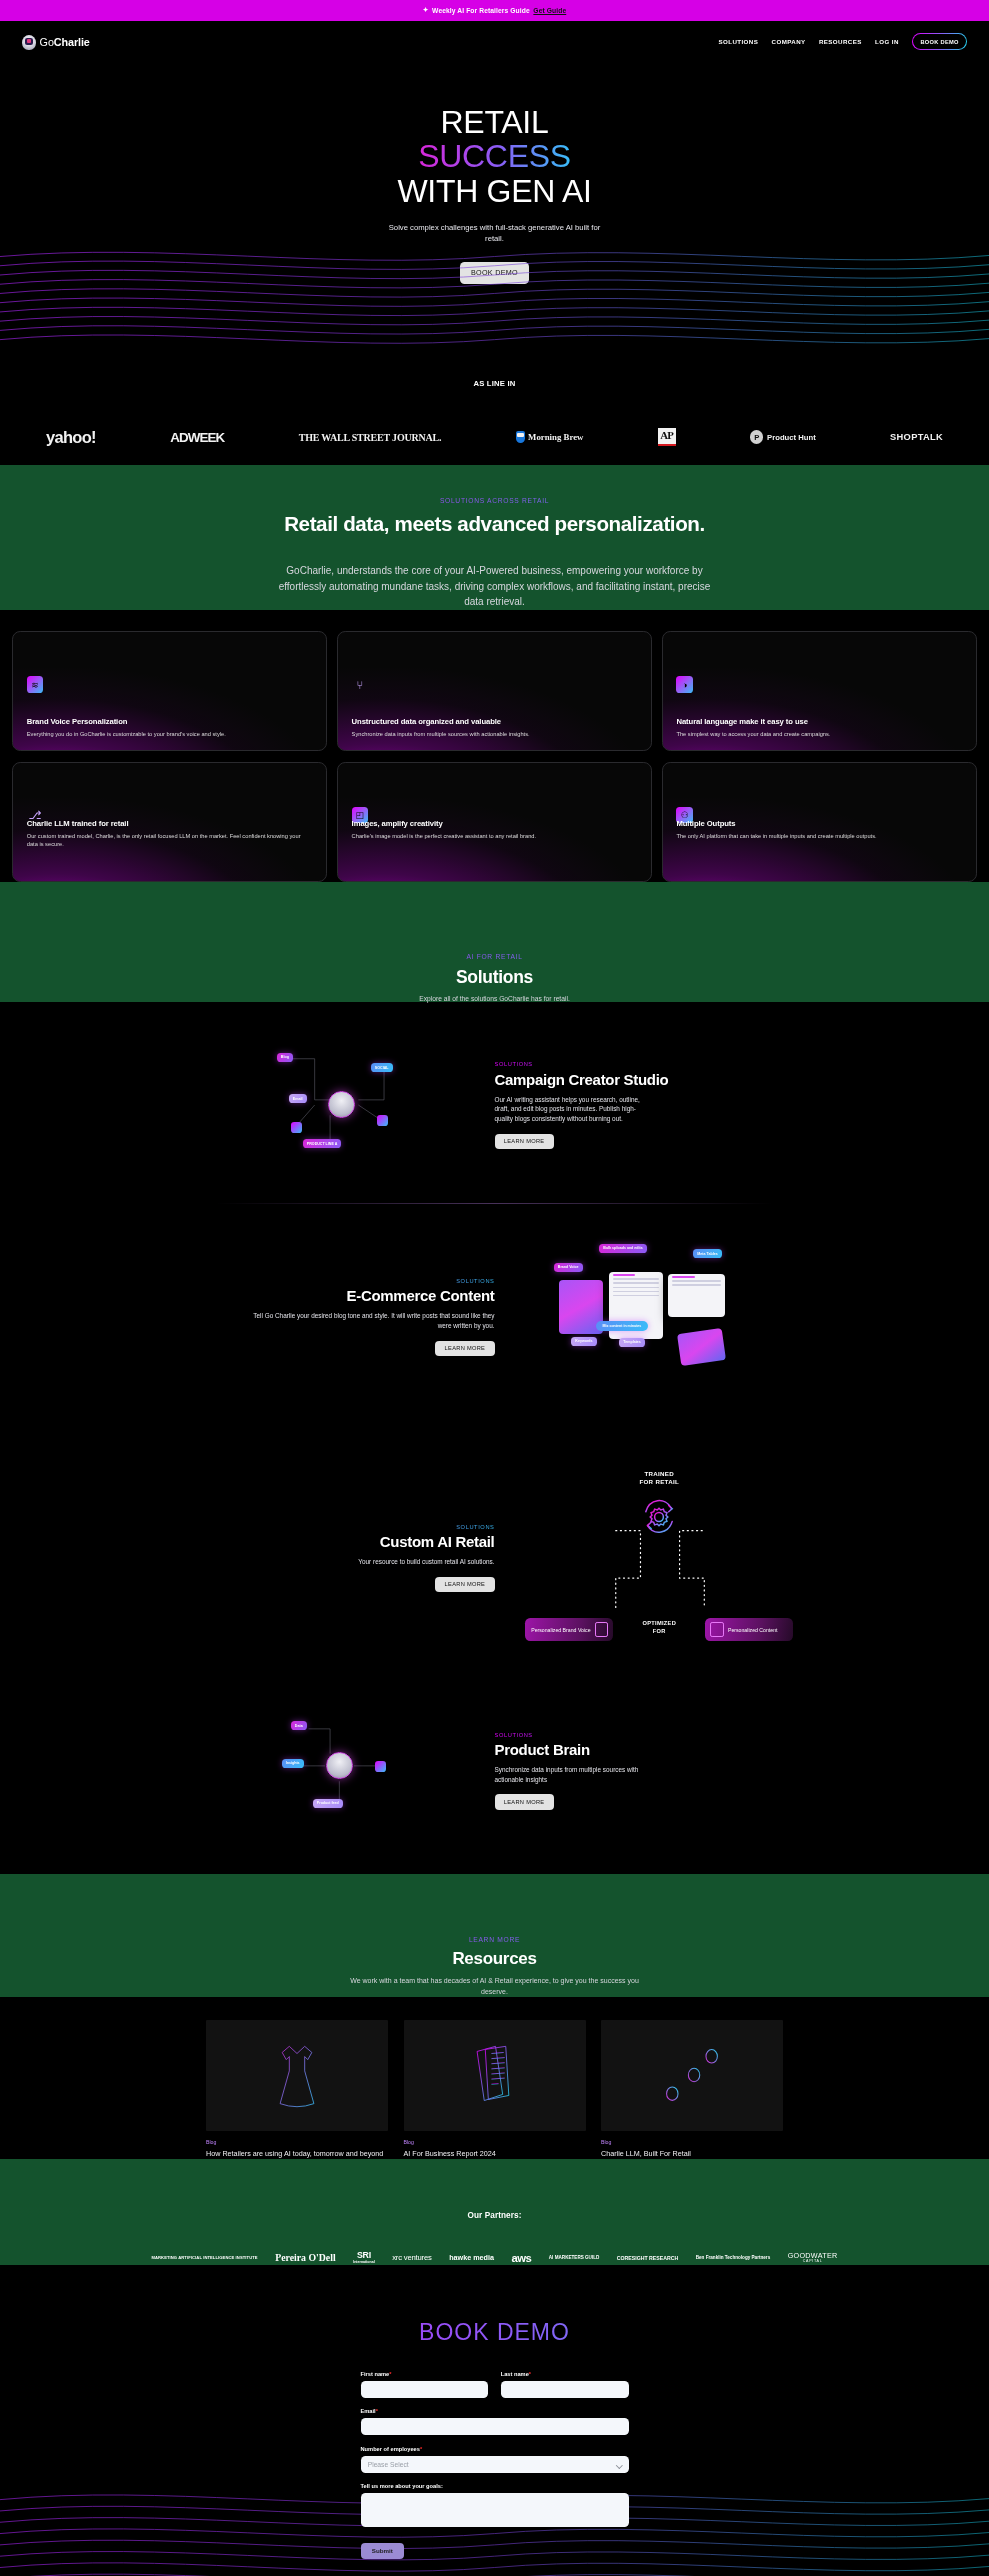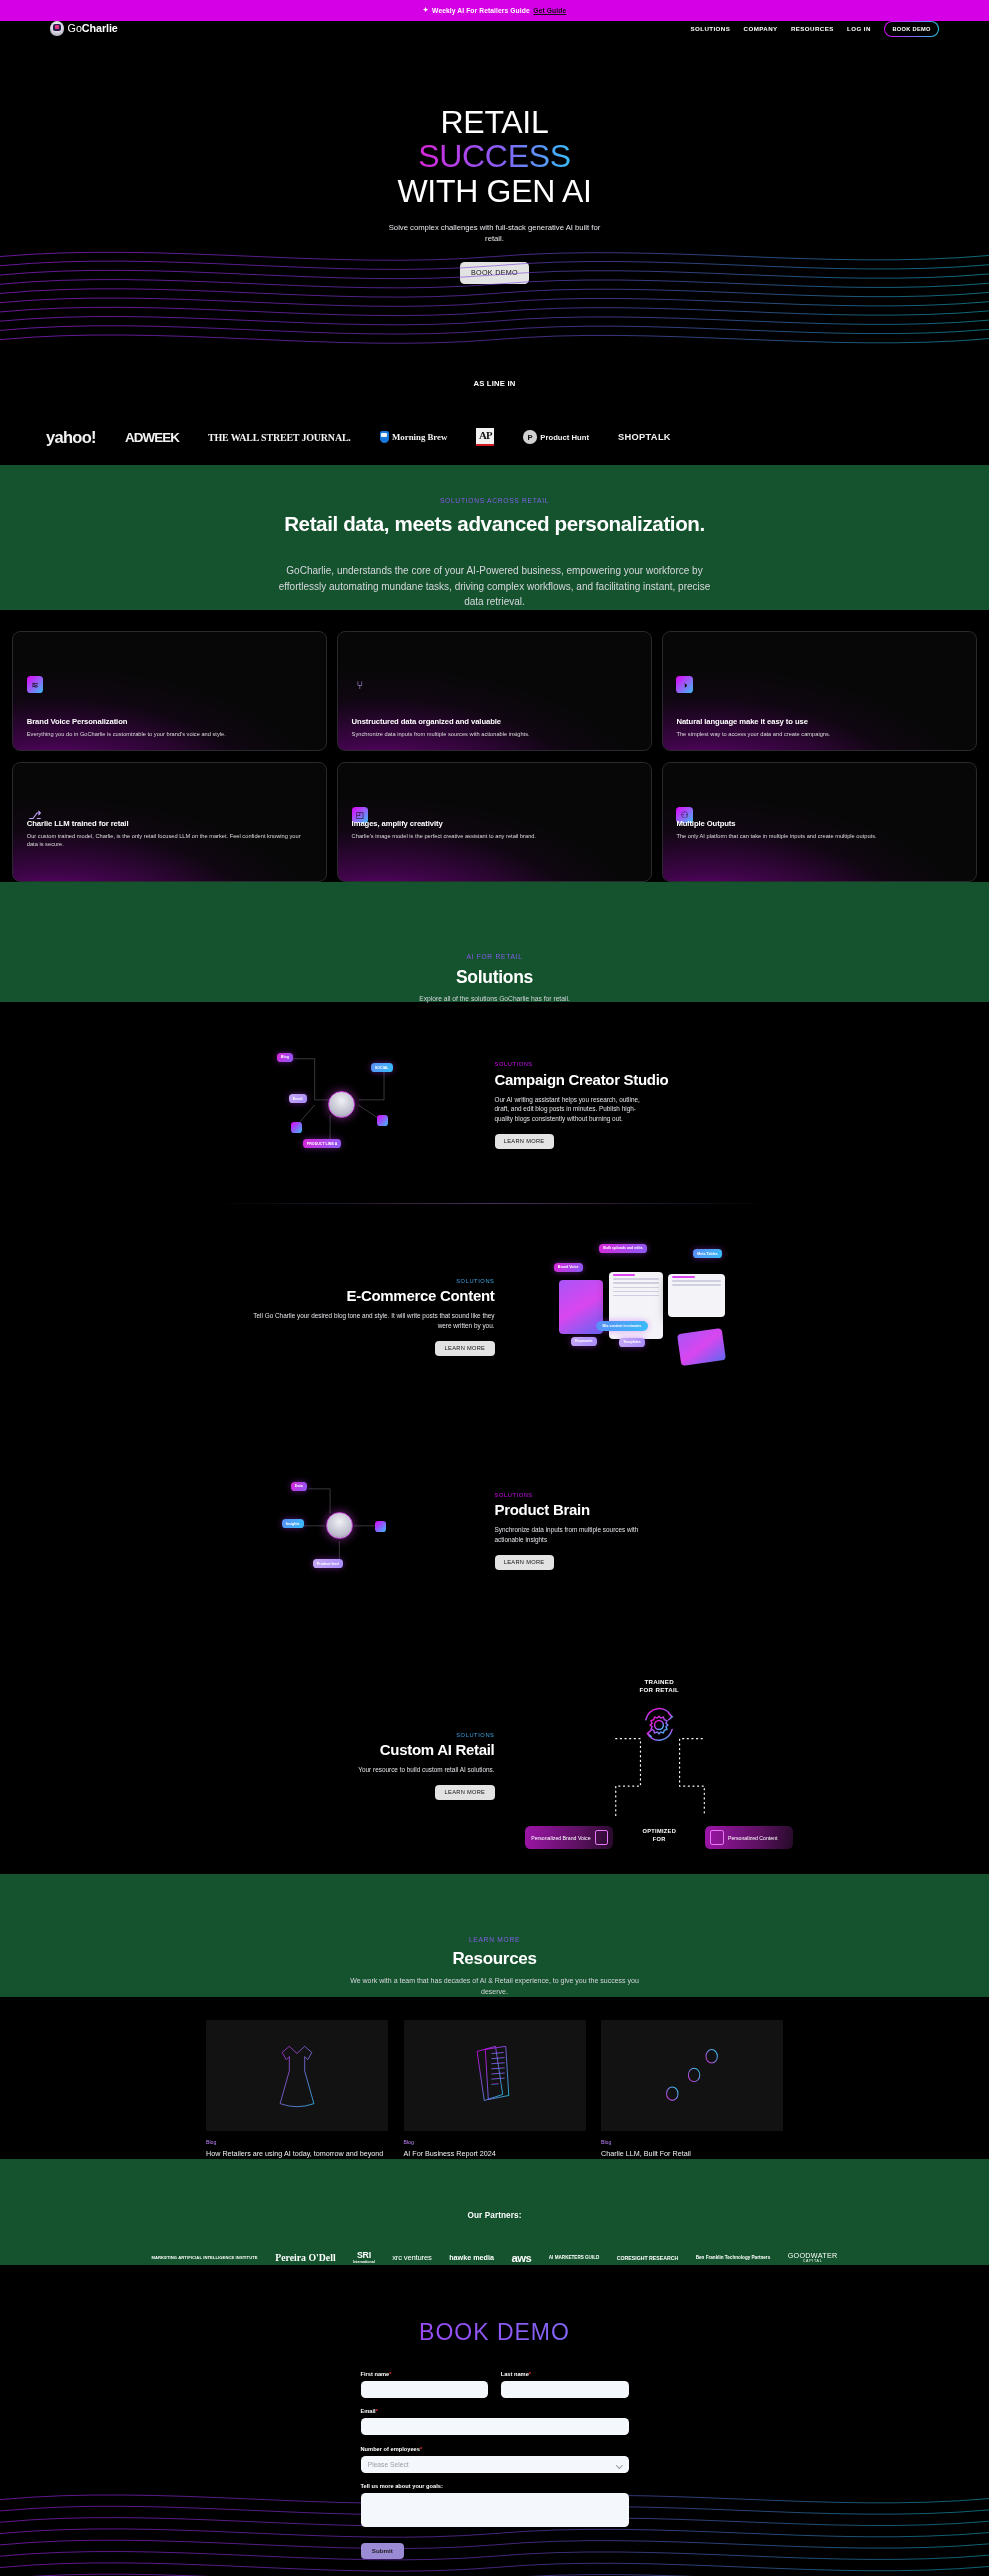--- a/index.html
+++ b/index.html
@@ -24,23 +24,23 @@
     font-weight: 700;
     letter-spacing: 0.1px;
   }
   .announce .spark { font-size: 6.7px; }
   .announce .cta { color: #111; font-weight: 700; }
 
   
   .nav {
     height: 29px;
     display: flex;
-    align-items: flex-start;
+    align-items: flex-end;
     justify-content: space-between;
-    padding: 0 50px;
+    padding: 0 22px;
     background: #000;
   }
   .logo { display: flex; align-items: center; gap: 3.6px; }
   .logo .mark {
     width: 14px; height: 15px; border-radius: 50% 50% 46% 46%;
     background: radial-gradient(circle at 50% 36%, #f2f2f6 0%, #d9d9e3 48%, #b9b9c8 72%, #8a8a9c 100%);
     position: relative; flex: none;
   }
   .logo .mark:before {
     content: ""; position: absolute; left: 3.1px; top: 3.6px; width: 7.7px; height: 6.7px;
@@ -97,21 +97,21 @@
     padding: 6.2px 11.3px; cursor: pointer;
     font-family: "Liberation Sans", sans-serif;
   }
   .waves { position: absolute; left: 0; width: 989px; pointer-events: none; }
   .hero .waves { bottom: -5.2px; height: 118px; }
 
   
   .seen { text-align: center; padding: 30px 0 18.5px; background: #000; }
   .seen h3 { font-size: 7.7px; font-weight: 800; letter-spacing: 0.2px; }
   .logorow {
-    display: flex; align-items: center; justify-content: flex-start;
+    display: flex; align-items: center; justify-content: space-between;
     gap: 29px; margin-top: 40px; padding: 0 46px;
     filter: grayscale(0);
   }
   .logoitem { color: #fff; opacity: .95; display: flex; align-items: center; }
   .l-yahoo { font-size: 16.5px; font-weight: 800; letter-spacing: -0.7px; }
   .l-adweek { font-size: 13.4px; font-weight: 900; letter-spacing: -0.9px; font-family: "Liberation Sans", sans-serif; }
   .l-wsj { font-family: "Liberation Serif", serif; font-size: 10px; font-weight: 700; letter-spacing: -0.2px; }
   .l-mb { display: flex; align-items: center; gap: 3.1px; font-family: "Liberation Serif", serif; font-size: 8.8px; font-weight: 600; }
   .l-mb .cup { width: 9.3px; height: 11.3px; border-radius: 2.1px 2.1px 4.6px 4.6px; background: #1a7ee8; position: relative; }
   .l-mb .cup:before { content:""; position:absolute; inset: 1.5px 1.5px auto 1.5px; height:3.6px; background:#fff; border-radius:1px; }
@@ -480,46 +480,20 @@
     </div>
     <div class="solcopy">
       <div class="eyebrow">SOLUTIONS</div>
       <h3>E-Commerce Content</h3>
       <p>Tell Go Charlie your desired blog tone and style. It will write posts that sound like they were written by you.</p>
       <button class="btn-light">LEARN MORE</button>
     </div>
   </div>
   <div class="divider"></div>
 
-  <div class="solrow" style="padding-top:38px;padding-bottom:36px;">
-    <div class="solart">
-      <div class="artbox small">
-        <svg width="185" height="134" style="position:absolute;left:0;top:0" viewBox="0 0 360 260">
-          <g stroke="#6b6b7a" stroke-width="1" fill="none">
-            <path d="M108,48 L150,48 L150,96"></path>
-              <path d="M90,120 L140,120"></path>
-            <path d="M196,120 L250,120"></path>
-              <path d="M168,150 L168,190"></path>
-          </g>
-        </svg>
-        <div class="chip" style="left:38px;top:17.5px">Data</div>
-        <div class="chip blue" style="left:29px;top:55px">Insights</div>
-        <div class="avatar-c" style="left:73px;top:48px"></div>
-        <div class="node" style="left:122px;top:57px"></div>
-        <div class="chip light" style="left:60px;top:95px">Product feed</div>
-      </div>
-    </div>
-    <div class="solcopy">
-      <div class="eyebrow">SOLUTIONS</div>
-      <h3>Product Brain</h3>
-      <p>Synchronize data inputs from multiple sources with actionable insights</p>
-      <button class="btn-light">LEARN MORE</button>
-    </div>
-  </div>
-
   <div class="solrow rev" style="padding-top:44px;padding-bottom:20.6px;padding-left:165px;padding-right:165px;">
     <div class="solart">
       <div class="trainbox">
         <div class="trainlabel">
           <span>TRAINED</span><br>
           <span>FOR RETAIL</span>
         </div>
         <div class="gearwrap">
           <svg viewBox="0 0 100 100" width="44" height="44">
             <defs>
@@ -556,20 +530,46 @@
         <div class="tag right">
           <span class="g"></span>
           <span>Personalized Content</span>
         </div>
       </div>
     </div>
     <div class="solcopy">
       <div class="eyebrow">SOLUTIONS</div>
       <h3>Custom AI Retail</h3>
       <p>Your resource to build custom retail AI solutions.</p>
+      <button class="btn-light">LEARN MORE</button>
+    </div>
+  </div>
+
+  <div class="solrow" style="padding-top:38px;padding-bottom:36px;">
+    <div class="solart">
+      <div class="artbox small">
+        <svg width="185" height="134" style="position:absolute;left:0;top:0" viewBox="0 0 360 260">
+          <g stroke="#6b6b7a" stroke-width="1" fill="none">
+            <path d="M108,48 L150,48 L150,96"></path>
+              <path d="M90,120 L140,120"></path>
+            <path d="M196,120 L250,120"></path>
+              <path d="M168,150 L168,190"></path>
+          </g>
+        </svg>
+        <div class="chip" style="left:38px;top:17.5px">Data</div>
+        <div class="chip blue" style="left:29px;top:55px">Insights</div>
+        <div class="avatar-c" style="left:73px;top:48px"></div>
+        <div class="node" style="left:122px;top:57px"></div>
+        <div class="chip light" style="left:60px;top:95px">Product feed</div>
+      </div>
+    </div>
+    <div class="solcopy">
+      <div class="eyebrow">SOLUTIONS</div>
+      <h3>Product Brain</h3>
+      <p>Synchronize data inputs from multiple sources with actionable insights</p>
       <button class="btn-light">LEARN MORE</button>
     </div>
   </div>
 
   <div class="section reshead">
     <div class="eyebrow">LEARN MORE</div>
     <h2>Resources</h2>
     <p>We work with a team that has decades of AI &amp; Retail experience, to give you the success you deserve.</p>
   </div>
   <div class="resgrid">

